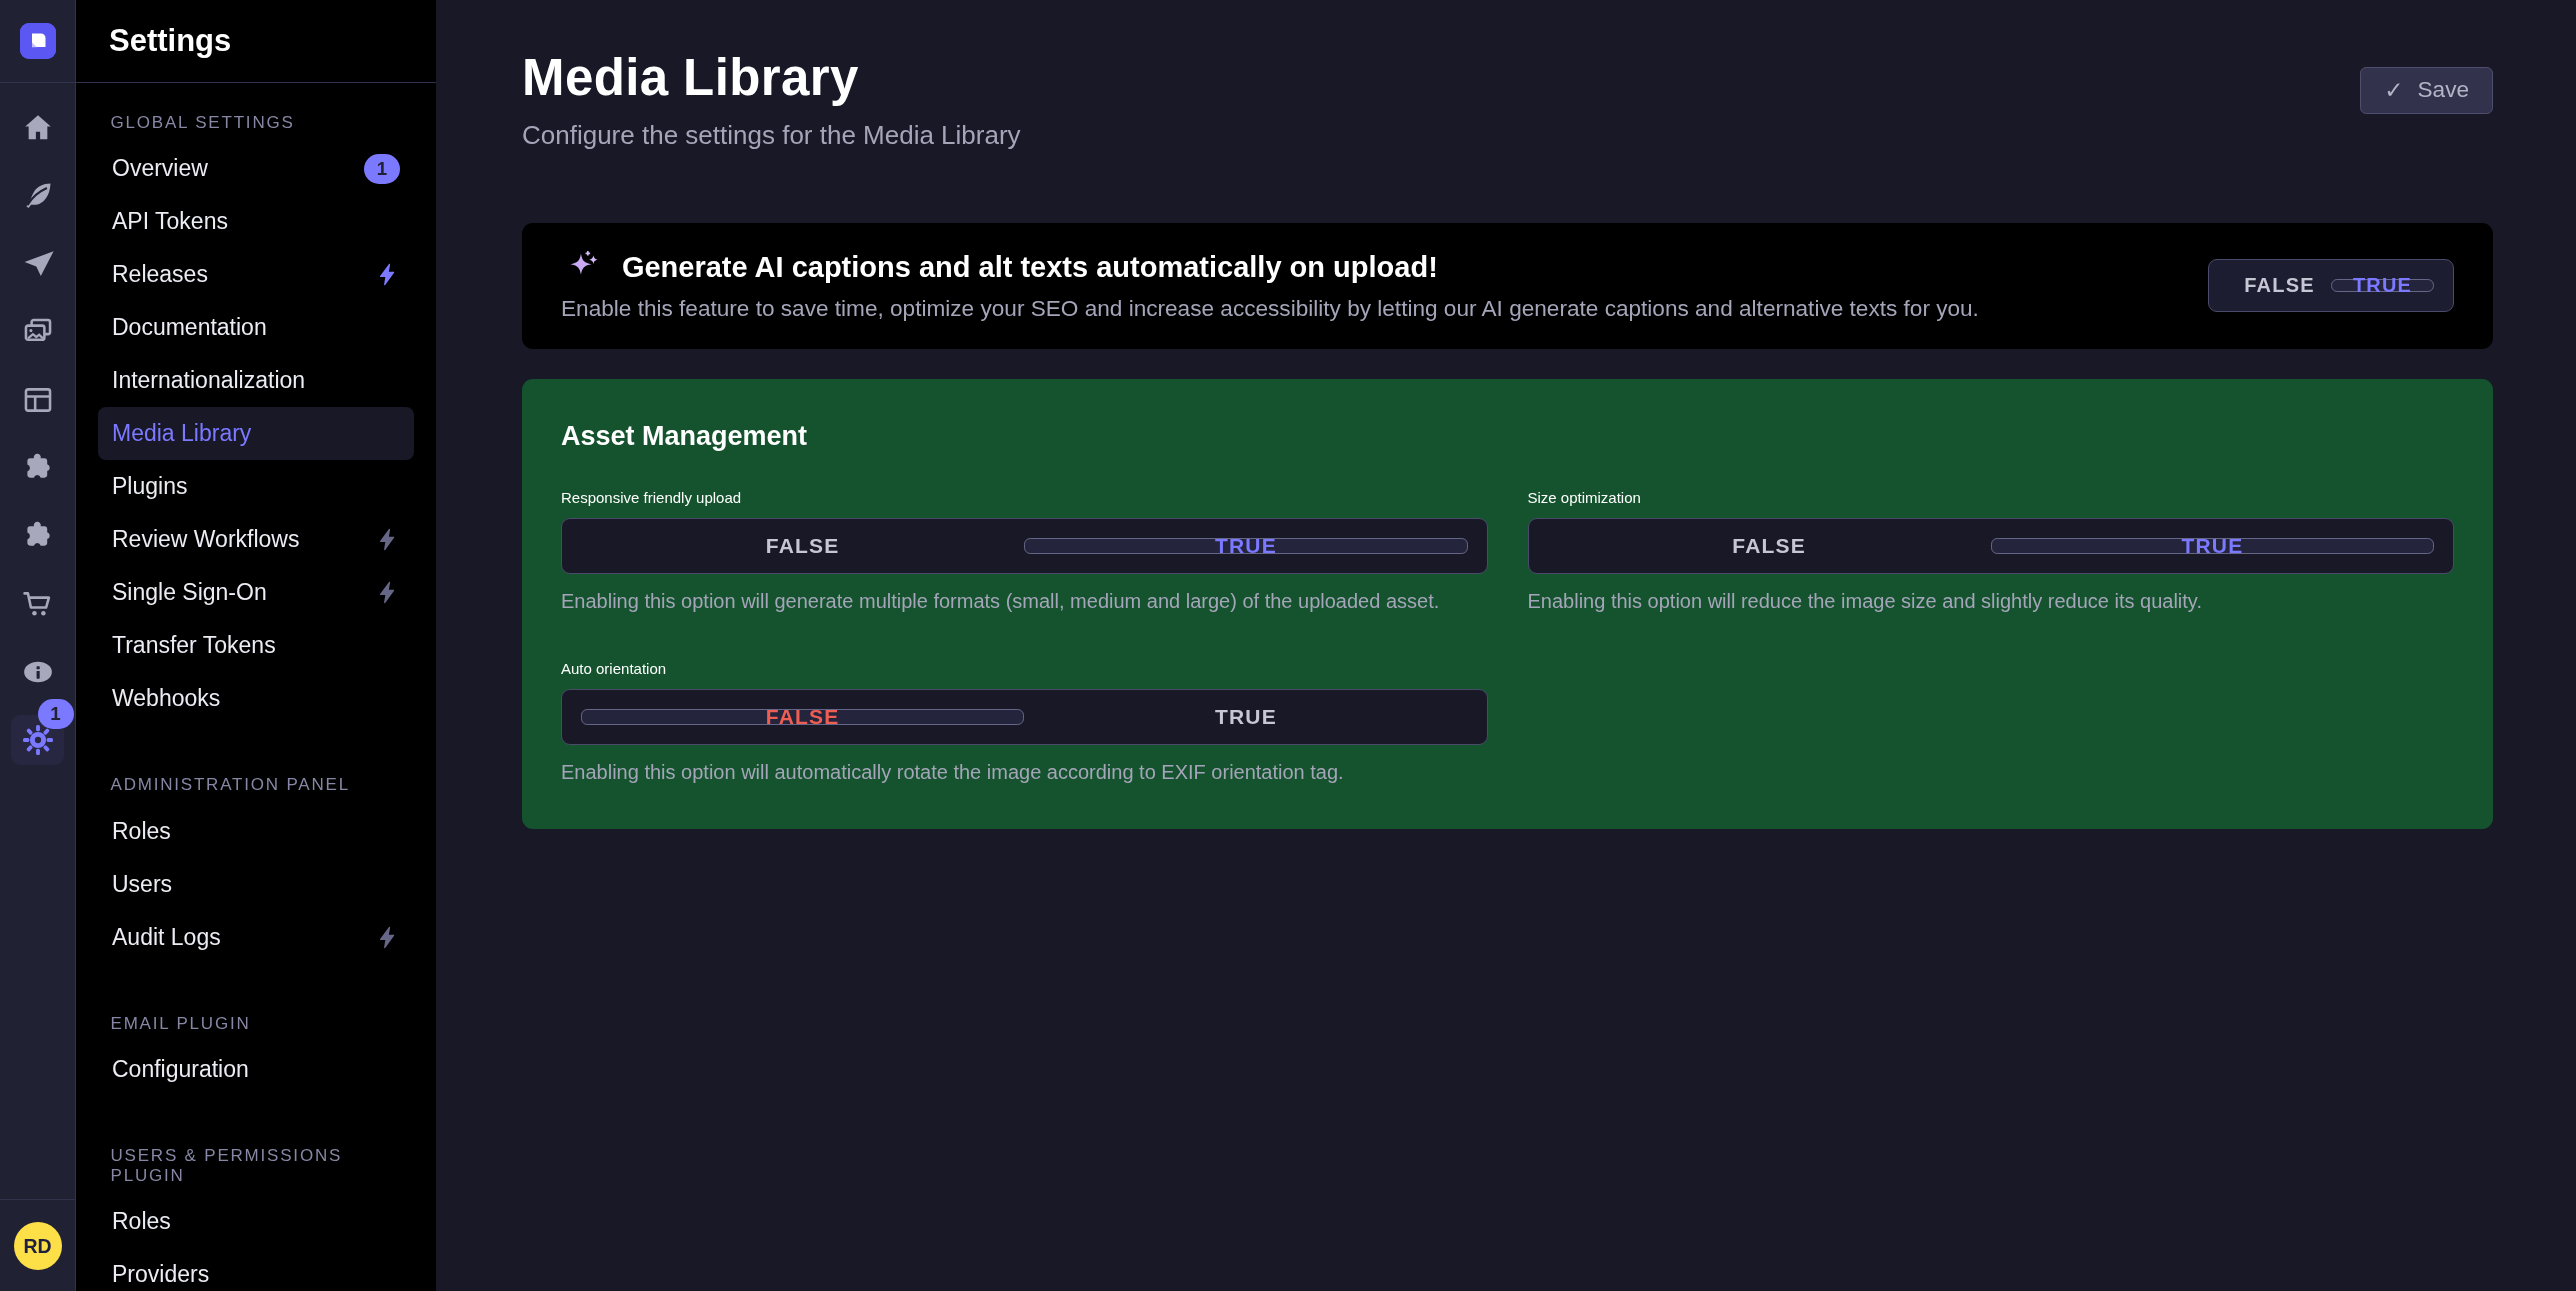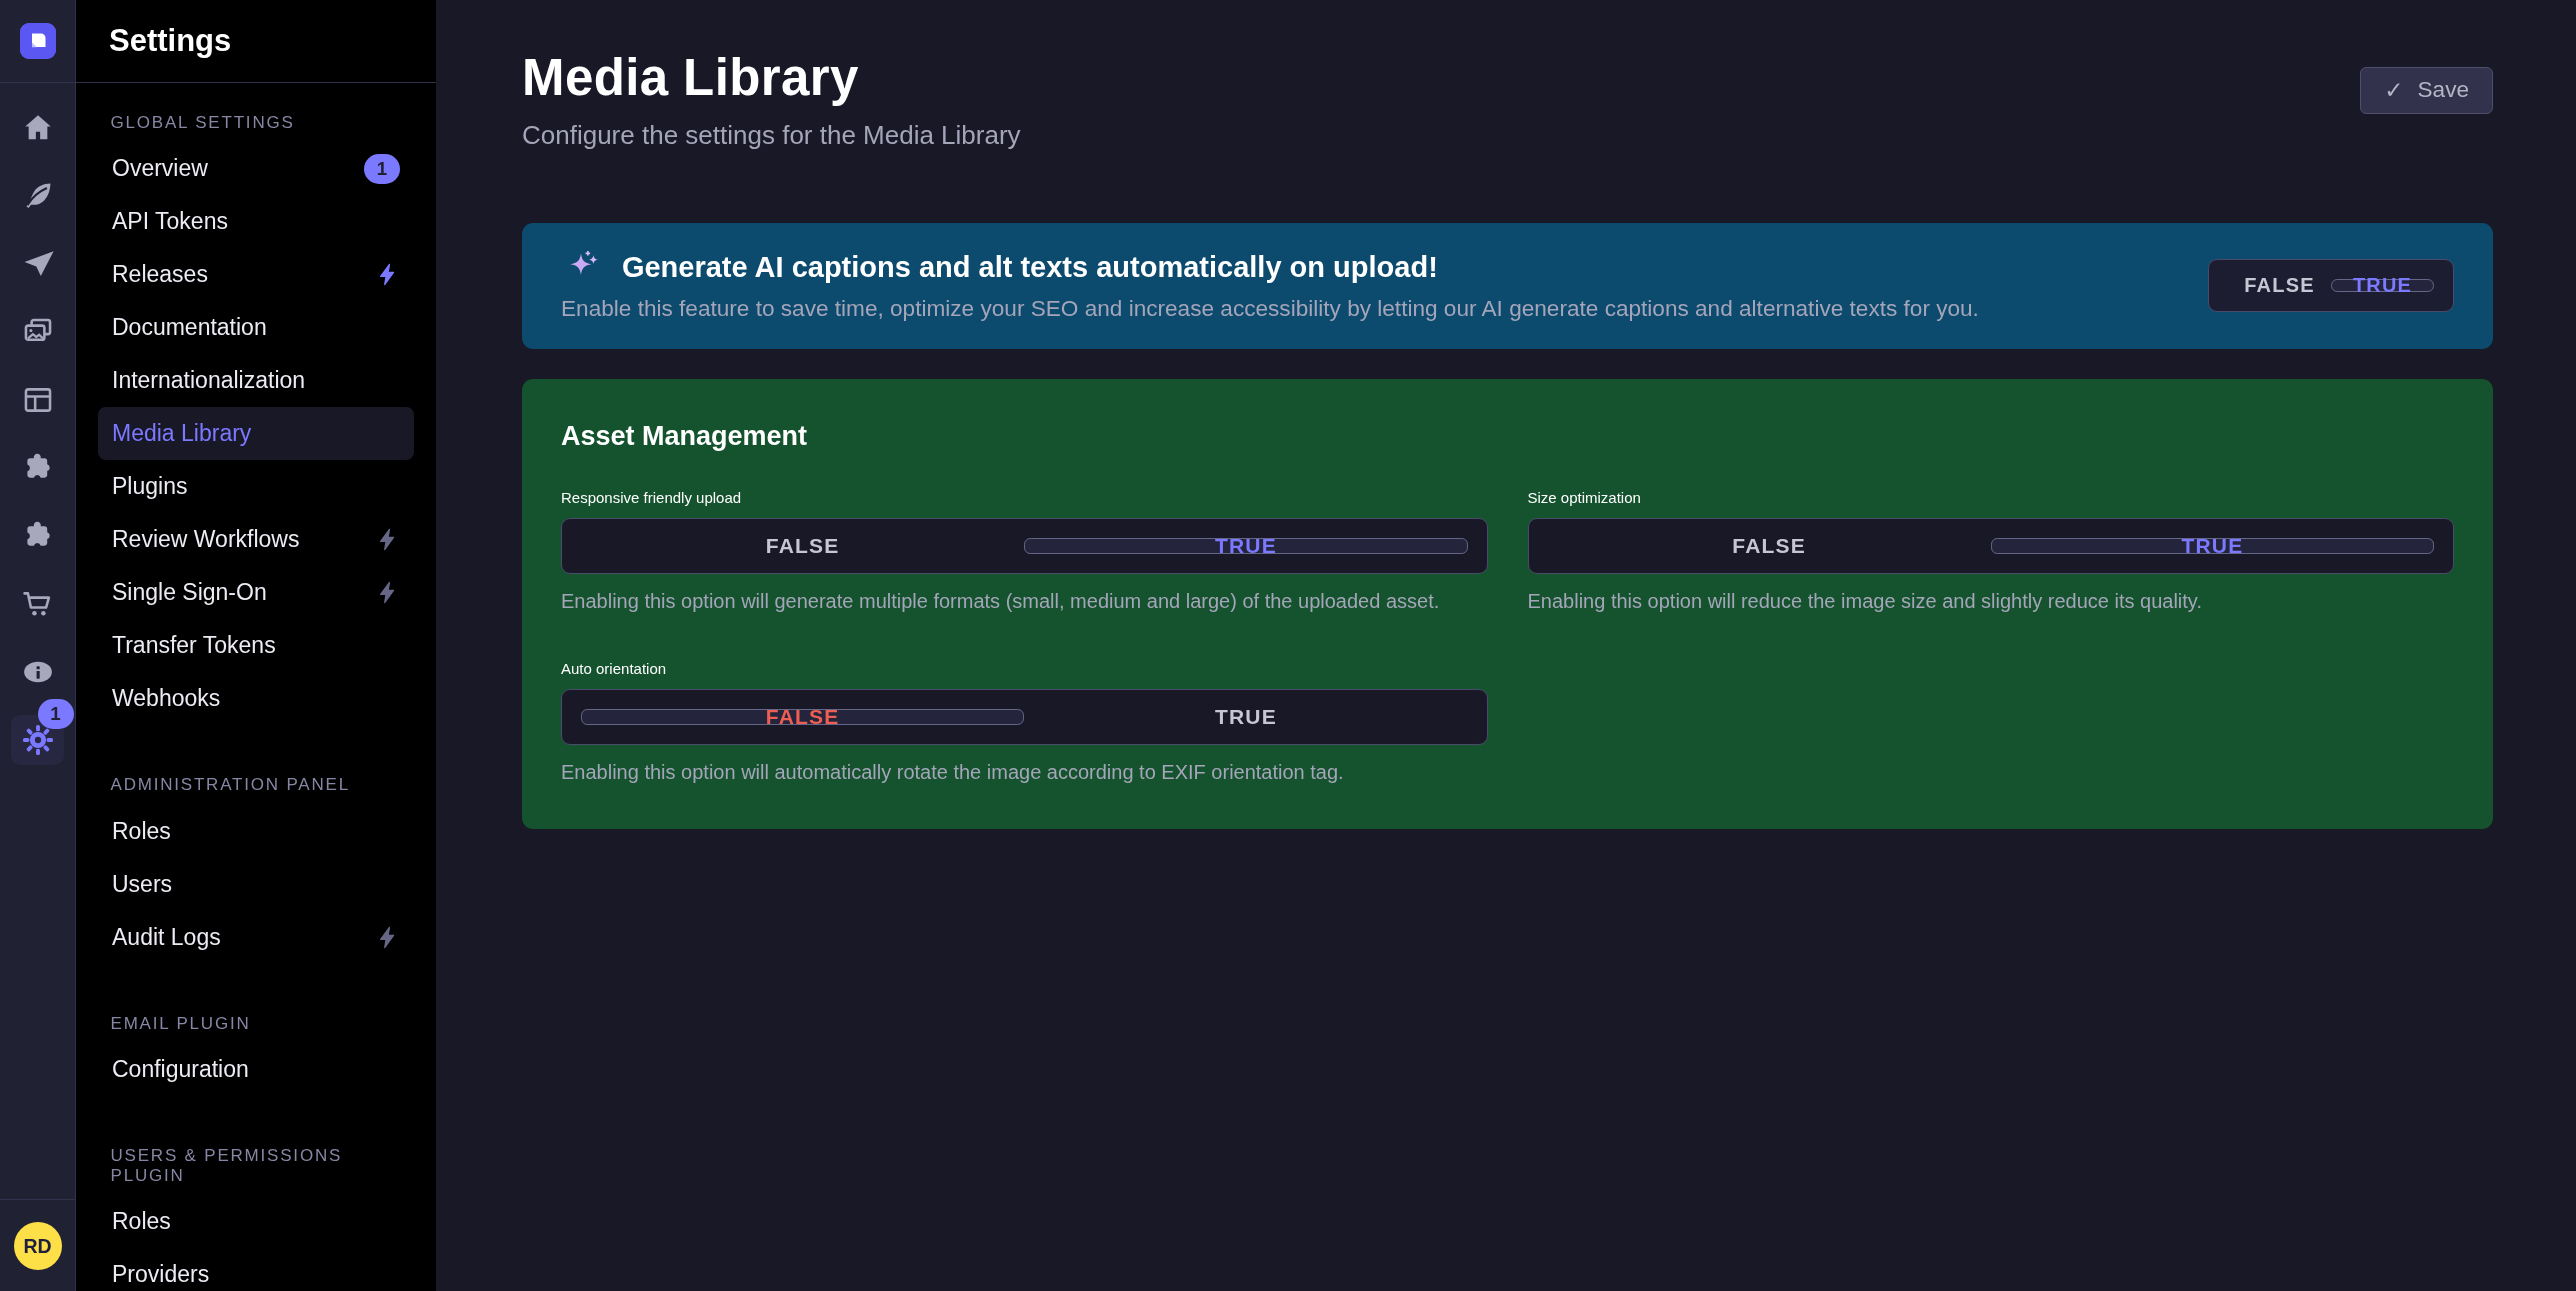--- a/index.html
+++ b/index.html
@@ -54,21 +54,21 @@
   .main{flex:1;padding:0 83px 0 86px;box-sizing:border-box;overflow:hidden;}
   .main-header{display:flex;justify-content:space-between;align-items:flex-start;margin-top:48px;}
   .page-title{font-size:51px;font-weight:700;color:#ffffff;margin:0 0 12.5px;letter-spacing:0.4px;}
   .page-subtitle{font-size:26px;color:#a5a5ba;margin:0;}
   .save-btn{display:flex;align-items:center;gap:14px;background:#32324d;border:1.6px solid #4f4f6d;
         border-radius:6.2px;height:47px;padding:0 23px;margin-top:18.7px;color:#b4b4c6;font-size:22.6px;
         font-family:inherit;cursor:pointer;}
   .check{font-size:23px;line-height:1;color:#b4b4c6;}
 
   
-  .banner{margin-top:72px;background:#0c4a6e;border-radius:11px;height:126px;display:flex;
+  .banner{margin-top:72px;background:#000000;border-radius:11px;height:126px;display:flex;
         align-items:center;justify-content:space-between;padding:0 39px;box-sizing:border-box;}
   .banner-left{display:flex;flex-direction:column;}
   .banner-title-row{display:flex;align-items:center;gap:18.7px;padding-left:6.2px;}
   .sparkle{display:flex;align-items:center;}
   .sparkle svg{width:36px;height:36px;}
   .banner-title{font-size:29px;font-weight:700;color:#ffffff;}
   .banner-desc{font-size:22.6px;color:#a5a5ba;margin-top:11px;}
 
   
   .toggle{display:flex;border:1.6px solid #4a4a6a;background:#181826;border-radius:9px;

